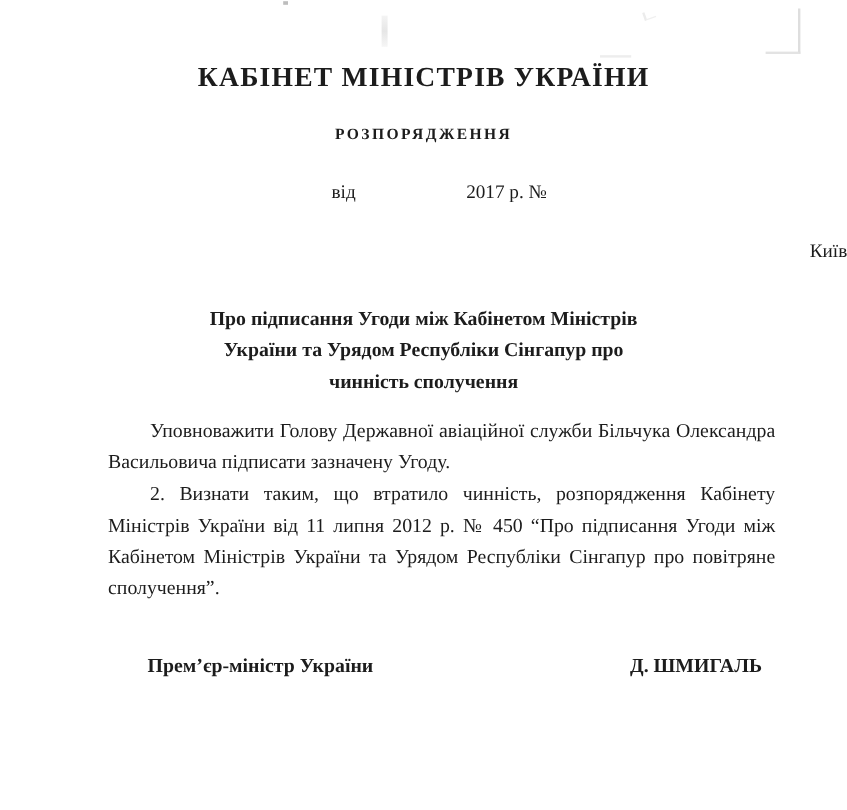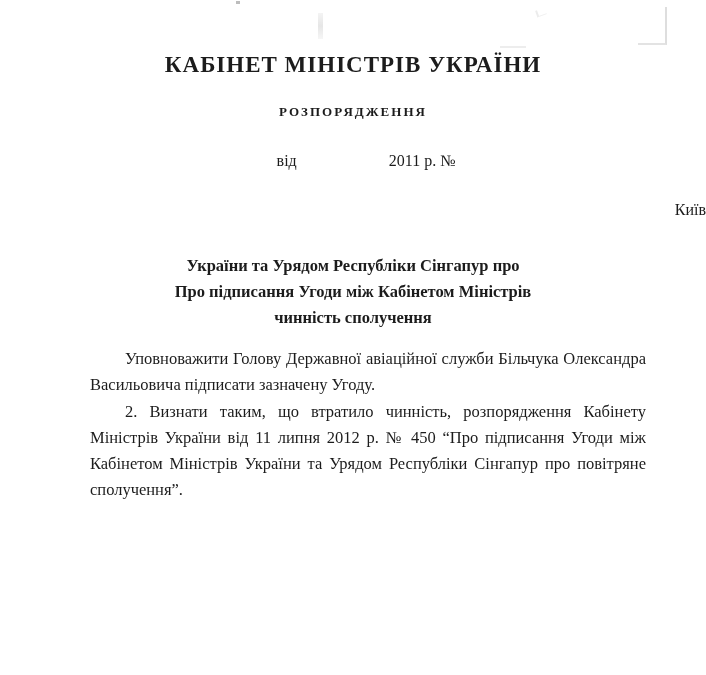--- a/index.html
+++ b/index.html
@@ -151,30 +151,34 @@
   <div class="artifact-speck-b"></div>
   <div class="artifact-speck-c"></div>
 
   <h1 class="org-name">КАБІНЕТ МІНІСТРІВ УКРАЇНИ</h1>
 
   <div class="doc-type">РОЗПОРЯДЖЕННЯ</div>
 
   <div class="date-line">
     <span>від</span>
     <span class="date-gap"></span>
-    <span>2011 р. №</span>
+    <span>2017 р. №</span>
   </div>
 
   <div class="city">Київ</div>
 
   <div class="doc-title">
+    <div>Про підписання Угоди між Кабінетом Міністрів</div>
     <div>України та Урядом Республіки Сінгапур про</div>
-    <div>Про підписання Угоди між Кабінетом Міністрів</div>
     <div>чинність сполучення</div>
   </div>
 
   <div class="doc-body">
     <p>Уповноважити Голову Державної авіаційної служби Більчука Олександра Васильовича підписати зазначену Угоду.</p>
     <p>2. Визнати таким, що втратило чинність, розпорядження Кабінету Міністрів України від 11 липня 2012 р. № 450 “Про підписання Угоди між Кабінетом Міністрів України та Урядом Республіки Сінгапур про повітряне сполучення”.</p>
   </div>
 
+  <div class="signature-row">
+    <span>Прем’єр-міністр України</span>
+    <span>Д. ШМИГАЛЬ</span>
+  </div>
 
 </div>
 
 </body></html>

